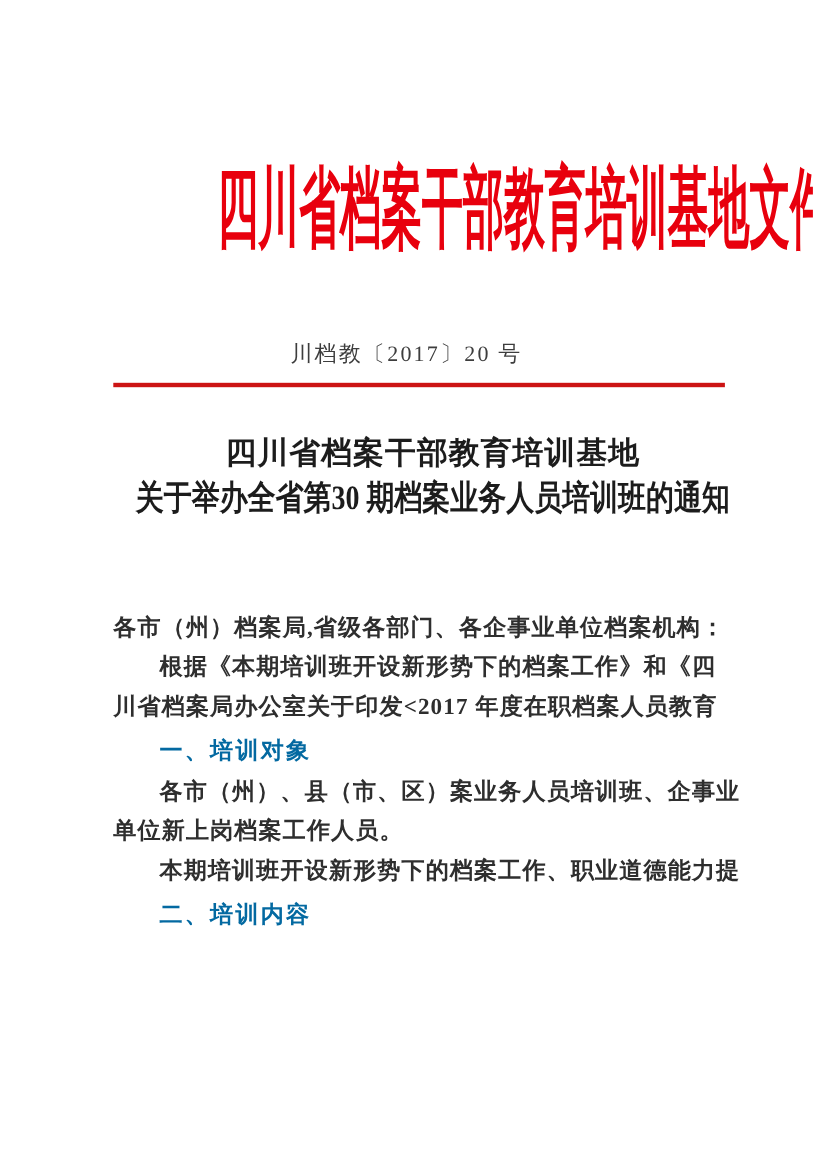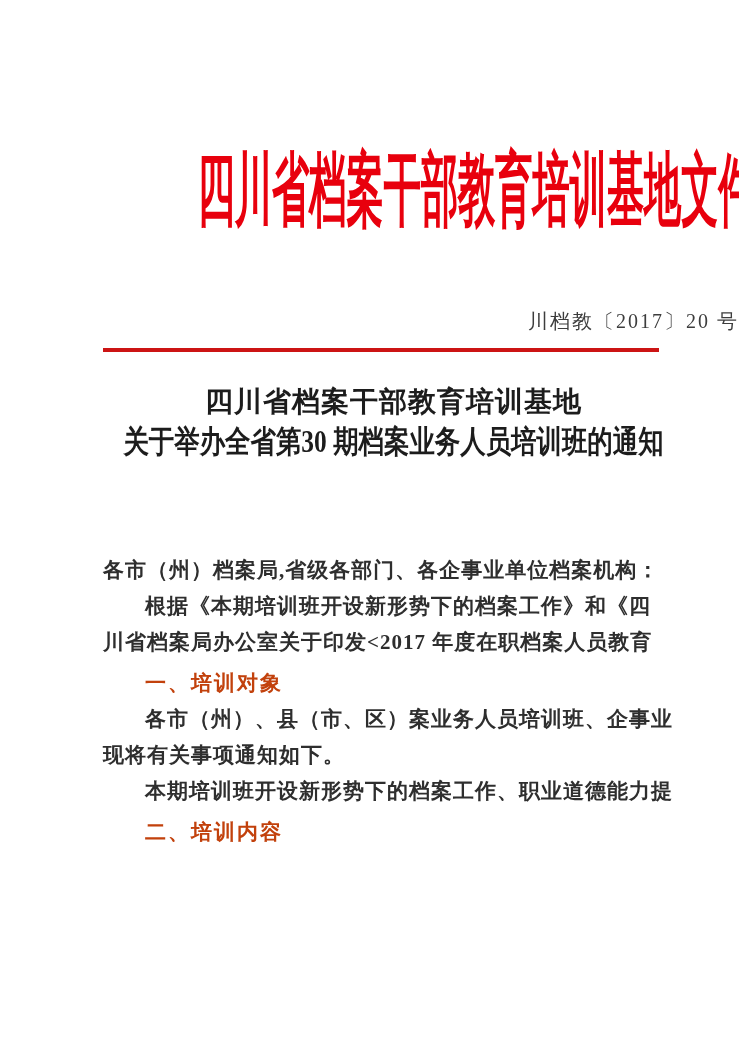--- a/index.html
+++ b/index.html
@@ -33,36 +33,36 @@
     font-weight:bold;
     color:var(--letterhead-red);
     transform:scaleX(0.465);
     transform-origin:50% 50%;
     letter-spacing:0px;
   }
   
   .doc-number{
     position:absolute;
     top:308px;left:0;right:0;
-    text-align:right;
+    text-align:center;
     font-size:20px;
     letter-spacing:2px;
     color:var(--docnum-ink);
   }
   
   .red-rule{
     position:absolute;
     top:348px;left:103px;
     width:556px;height:4px;
     background:var(--rule-red);
   }
   
   .doc-title{
     position:absolute;
-    top:385px;left:0;right:0;
+    top:396px;left:0;right:0;
     text-align:center;
     color:var(--title-ink);
     padding-left:48px;
   }
   .title-line1{
     font-size:28px;
     font-weight:bold;
     line-height:34px;
     letter-spacing:1px;
     white-space:nowrap;
@@ -89,21 +89,21 @@
   .body-text .line{
     white-space:nowrap;
     font-weight:bold;
   }
   .body-text .indent{
     padding-left:42px;
   }
   .body-text .heading{
     font-family:"Liberation Sans","DejaVu Sans",sans-serif;
     font-weight:bold;
-    color:#c2410c;
+    color:#0369a1;
     margin-top:5px;
     letter-spacing:2px;
   }
 </style>
 </head>
 <body>
 
 <div class="page">
 
   <div class="letterhead">四川省档案干部教育培训基地文件</div>
@@ -116,18 +116,18 @@
     <div class="title-line1">四川省档案干部教育培训基地</div>
     <div class="title-line2">关于举办全省第30 期档案业务人员培训班的通知</div>
   </div>
 
   <div class="body-text">
       <div class="line">各市（州）档案局,省级各部门、各企事业单位档案机构：</div>
       <div class="line indent">根据《本期培训班开设新形势下的档案工作》和《四</div>
       <div class="line">川省档案局办公室关于印发&lt;2017 年度在职档案人员教育</div>
       <div class="line heading indent">一、培训对象</div>
       <div class="line indent">各市（州）、县（市、区）案业务人员培训班、企事业</div>
-      <div class="line">现将有关事项通知如下。</div>
+      <div class="line">单位新上岗档案工作人员。</div>
       <div class="line indent">本期培训班开设新形势下的档案工作、职业道德能力提</div>
       <div class="line heading indent">二、培训内容</div>
     </div>
 
 </div>
 
 </body></html>

